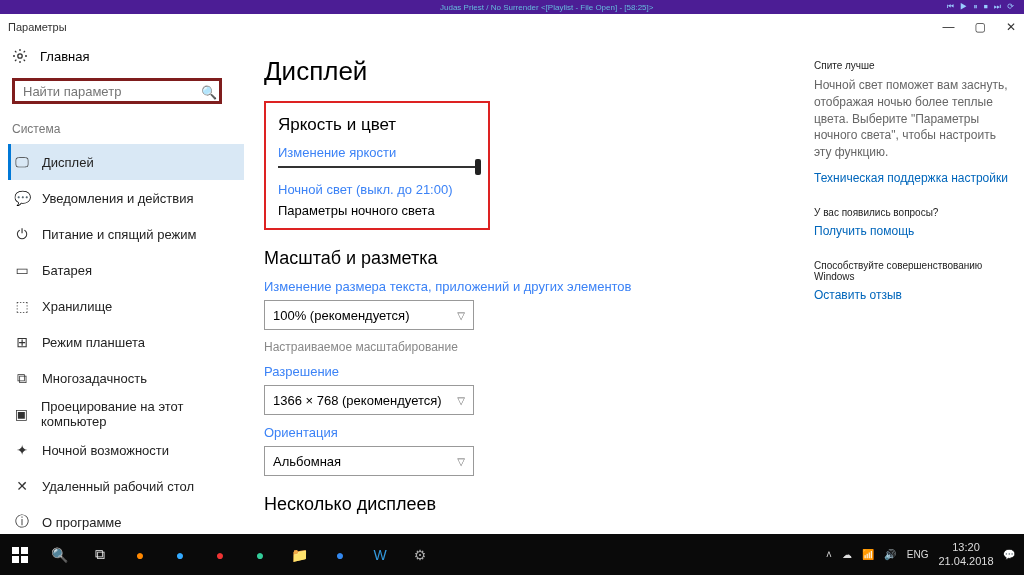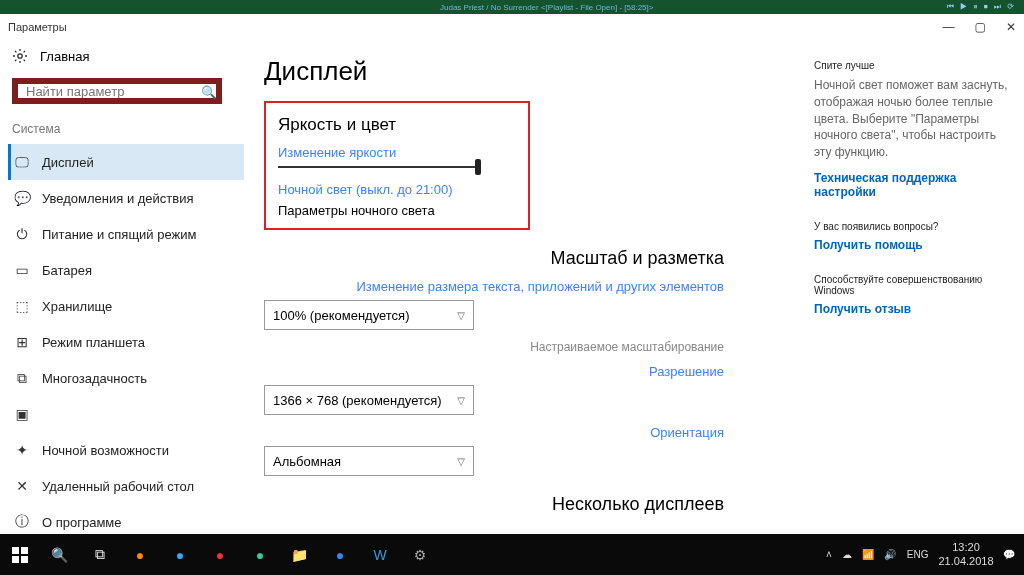--- a/index.html
+++ b/index.html
@@ -1,54 +1,54 @@
 <!DOCTYPE html>
 <html><head>
 <meta charset="utf-8">
 <style>
 * { margin:0; padding:0; box-sizing:border-box; font-family:"Segoe UI",Arial,sans-serif; }
 html,body { width:1024px; height:575px; overflow:hidden; background:#fff; }
-.topbar { height:14px; background:#14532d; display:flex; align-items:center; color:#9cf; font-size:8px; }
+.topbar { height:14px; background:#4c1d95; display:flex; align-items:center; color:#9cf; font-size:8px; }
 .topbar .player-title { position:absolute; left:440px; color:#6bd; }
 .topbar .player-icons { margin-left:auto; margin-right:8px; letter-spacing:2px; color:#9cf; }
 .titlebar { height:26px; display:flex; align-items:center; padding:0 8px; font-size:11px; color:#333; }
 .titlebar .wbtns { margin-left:auto; display:flex; gap:20px; font-size:12px; color:#333; }
 .titlebar .wbtns span { cursor:default; }
 .content { display:flex; height:494px; }
 .sidebar { width:244px; padding:0 0 0 8px; overflow:hidden; }
 .home-row { display:flex; align-items:center; gap:12px; padding:8px 4px; font-size:13px; }
 .gear { width:16px; height:16px; display:inline-block; }
 .search { margin:6px 4px 14px 4px; position:relative; }
-.search input { width:210px; height:26px; border:6px solid #7f1d1d; padding:0 28px 0 8px; font-size:13px; outline:none; }
+.search input { width:210px; height:26px; border:3px solid #7f1d1d; padding:0 28px 0 8px; font-size:13px; outline:none; }
 .search .mag { position:absolute; right:22px; top:7px; color:#888; font-size:13px; }
 .cat-title { font-size:12px; color:#777; padding:4px 4px 8px 4px; }
 .nav-item { display:flex; align-items:center; gap:12px; height:36px; padding:0 6px; font-size:13px; color:#222; cursor:default; }
 .nav-item.sel { background:#d9e8f5; border-left:3px solid #0078d7; padding-left:3px; }
 .nav-item .ico { width:16px; text-align:center; color:#333; font-size:14px; }
 .main { flex:1; padding:16px 20px 0 20px; overflow:hidden; }
 .main h1 { font-size:26px; font-weight:400; margin-bottom:14px; }
-.hl-box { border:2px solid #d22; padding:6px 12px 10px 12px; width:266px; }
+.hl-box { border:2px solid #d22; padding:6px 12px 10px 12px; width:226px; }
 .sect-title { font-size:17px; font-weight:500; margin:6px 0 10px 0; }
 .lbl { font-size:13px; color:#3b82f6; margin-bottom:6px; }
 .slider-wrap { width:200px; margin-bottom:14px; }
 .slider { width:100%; height:2px; background:#333; position:relative; }
 .slider .thumb { position:absolute; right:-3px; top:-7px; width:6px; height:16px; background:#222; border-radius:2px; }
 .toggle-row { display:flex; align-items:center; gap:8px; margin:4px 0 8px 0; }
 .toggle { width:38px; height:18px; border:1px solid #555; border-radius:9px; position:relative; background:#fff; }
 .toggle .knob { width:10px; height:10px; background:#333; border-radius:50%; position:absolute; top:3px; left:3px; }
 .link { font-size:13px; color:#000000; cursor:default; }
-.sect { margin-top:18px; width:460px;text-align:right; }
+.sect { margin-top:18px; width:460px; }
 .sect .sect-title { font-size:18px; }
 .select { width:210px; height:30px; border:1px solid #999; display:flex; align-items:center; justify-content:space-between; padding:0 8px; font-size:13px; margin:4px 0 10px 0; }
 .select .chev { color:#666; font-size:10px; }
 .subtle { font-size:12px; color:#888; margin-bottom:10px; }
 .rightcol { width:210px; padding:20px 16px 0 0; font-size:12px; }
 .rightcol .rt { font-size:10px; color:#222; margin-bottom:6px; font-weight:400; }
 .rightcol .rtext { color:#666; line-height:1.4; margin-bottom:10px; }
-.rightcol .rlink { color:#0066bb; margin-bottom:22px; display:block;font-weight:bold; }
+.rightcol .rlink { color:#0066bb; margin-bottom:22px; display:block; }
 .taskbar { position:absolute; left:0; bottom:0; width:1024px; height:41px; background:#0a0a0a; display:flex; align-items:center; }
 .taskbar .start { width:40px; height:40px; display:flex; align-items:center; justify-content:center; color:#fff; font-size:16px; }
 .taskbar .tb-ico { width:40px; height:40px; display:flex; align-items:center; justify-content:center; color:#eee; font-size:14px; }
 .taskbar .tray { margin-left:auto; display:flex; align-items:center; gap:10px; color:#ddd; font-size:10px; padding-right:8px; }
 .taskbar .clock { text-align:center; line-height:1.2; font-size:11px; }
 svg { display:block; }
 </style>
 </head>
 <body>
 
@@ -106,20 +106,21 @@
     <div class="nav-item">
         <span class="ico">⊞</span>
         <span>Режим планшета</span>
       </div>
     <div class="nav-item">
         <span class="ico">⧉</span>
         <span>Многозадачность</span>
       </div>
     <div class="nav-item">
         <span class="ico">▣</span>
+        <span>Проецирование на этот компьютер</span>
       </div>
     <div class="nav-item">
         <span class="ico">✦</span>
         <span>Ночной возможности</span>
       </div>
     <div class="nav-item">
         <span class="ico">✕</span>
         <span>Удаленный рабочий стол</span>
       </div>
     <div class="nav-item">
@@ -169,21 +170,21 @@
     </div>
   </div>
 
   <div class="rightcol">
     <div class="rt">Спите лучше</div>
     <div class="rtext">Ночной свет поможет вам заснуть, отображая ночью более теплые цвета. Выберите "Параметры ночного света", чтобы настроить эту функцию.</div>
     <span class="rlink">Техническая поддержка настройки</span>
     <div class="rt">У вас появились вопросы?</div>
     <span class="rlink">Получить помощь</span>
     <div class="rt">Способствуйте совершенствованию Windows</div>
-    <span class="rlink">Получить отзыв</span>
+    <span class="rlink">Оставить отзыв</span>
   </div>
 </div>
 
 <div class="taskbar">
   <div class="start">
     <svg width="16" height="16" viewBox="0 0 16 16">
         <rect x="0" y="0" width="7" height="7" fill="#fff"></rect>
         <rect x="9" y="0" width="7" height="7" fill="#fff"></rect>
         <rect x="0" y="9" width="7" height="7" fill="#fff"></rect>
         <rect x="9" y="9" width="7" height="7" fill="#fff"></rect>

